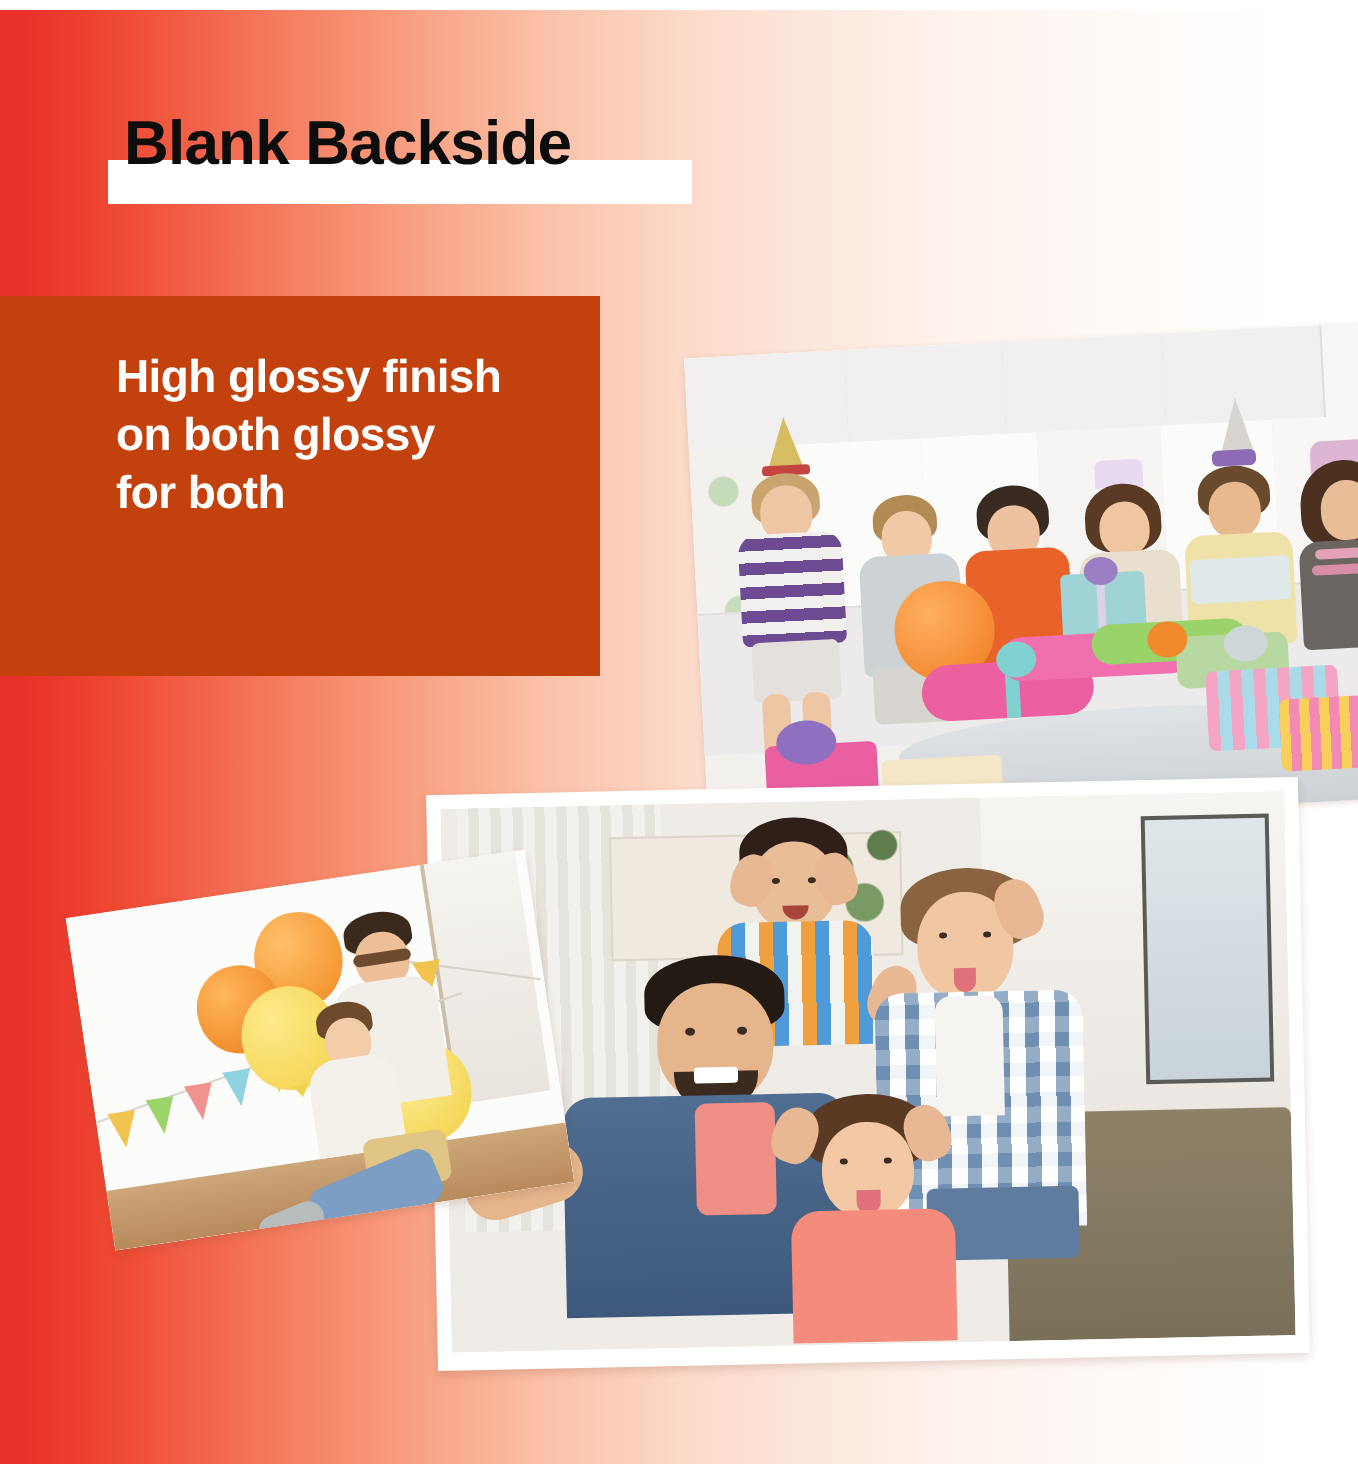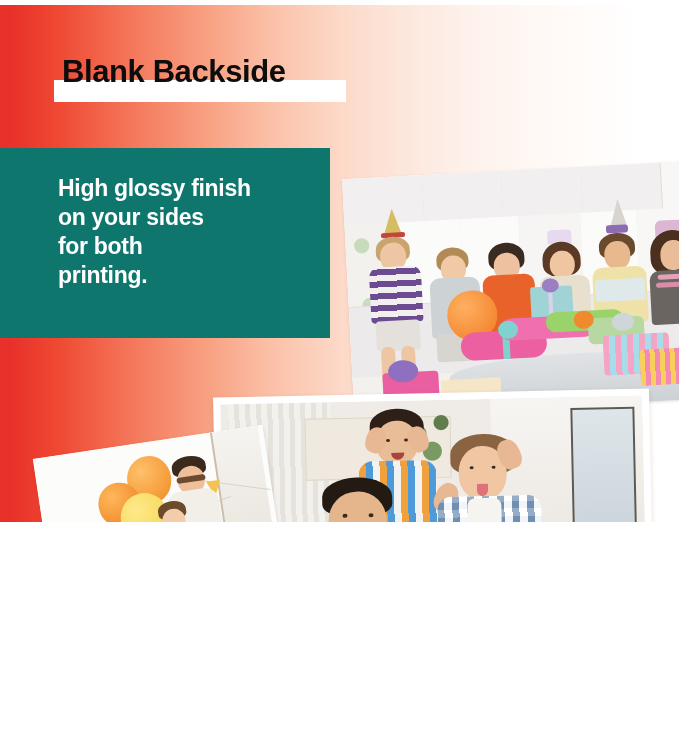--- a/index.html
+++ b/index.html
@@ -8,21 +8,21 @@
     background: #ffffff;
   }
   body {
     font-family: "Liberation Sans", sans-serif;
   }
 
   
   #stage {
     position: relative;
     width: 679px;
-    height: 522px;
+    height: 732px;
     overflow: hidden;
     background: #ffffff;
   }
 
   
   .bg-gradient {
     position: absolute;
     left: 0;
     top: 4px;
     width: 679px;
@@ -78,22 +78,21 @@
     line-height: 40px;
   }
 
   
   .blue-box {
     position: absolute;
     left: 0px;
     top: 148px;
     width: 300px;
     height: 190px;
-    background: #0f766e;
-    padding-left: 30px;
+    background: #c2410c;
   }
   .blue-box-text {
     position: absolute;
     left: 58px;
     top: 26px;
     width: 246px;
     color: #ffffff;
     font-size: 23px;
     font-weight: bold;
     line-height: 29px;
@@ -266,23 +265,22 @@
   <div class="bg-top-strip"></div>
 
   <div class="heading-wrap">
     <div class="heading-band"></div>
     <div class="heading-text">Blank Backside</div>
   </div>
 
   <div class="blue-box">
     <div class="blue-box-text">
       <span class="ln">High glossy finish</span>
-      <span class="ln">on your sides</span>
+      <span class="ln">on both glossy</span>
       <span class="ln">for both</span>
-      <span class="ln">printing.</span>
     </div>
   </div>
 
   <div class="photo" id="photo-party">
     <div class="inner">
       <div class="scene">
         <div class="party-bg"></div>
 
         <div class="party-window" style="left:52px;  top:0;  width:64px; height:150px;"></div>
         <div class="party-window" style="left:116px; top:0;  width:58px; height:150px;"></div>

